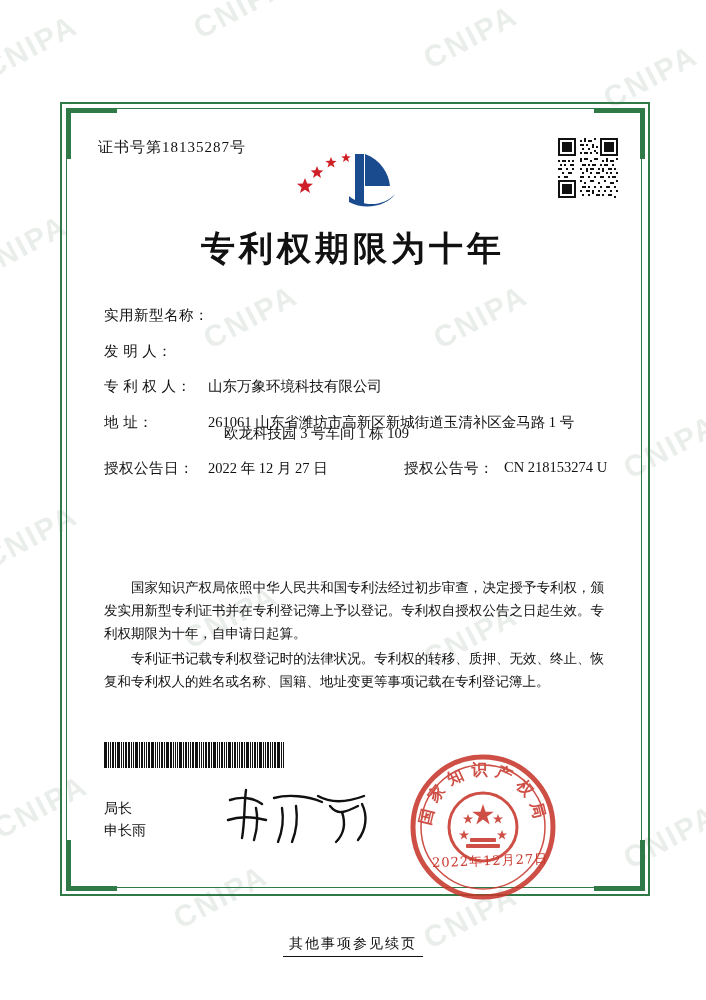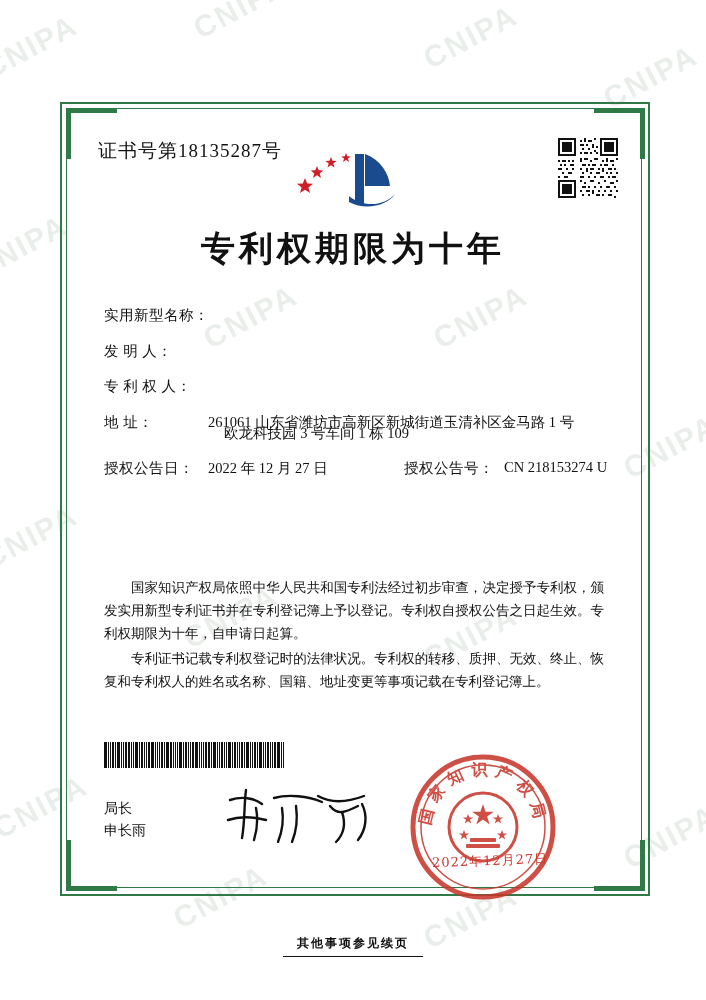--- a/index.html
+++ b/index.html
@@ -63,21 +63,21 @@
   }
   .corner.tl { left: 66px;  top: 108px;  border-left-width:5px; border-top-width:5px; }
   .corner.tr { left: 594px; top: 108px;  border-right-width:5px; border-top-width:5px; }
   .corner.bl { left: 66px;  top: 840px;  border-left-width:5px; border-bottom-width:5px; }
   .corner.br { left: 594px; top: 840px;  border-right-width:5px; border-bottom-width:5px; }
 
   
   .cert-no {
     position: absolute;
     left: 98px; top: 138px;
-    font-size: 19px;
+    font-size: 15px;
     letter-spacing: 1px;
     color: #111;
   }
   .qr {
     position: absolute;
     right: 88px; top: 138px;
     width: 60px; height: 60px;
   }
   .qr svg { display: block; }
 
@@ -206,22 +206,22 @@
     position: absolute;
     left: 0; right: 0; top: 900px;
     text-align: center;
     font-size: 13px;
     color: #111;
   }
   .footer-note {
     position: absolute;
     left: 0; right: 0; top: 935px;
     text-align: center;
-    font-size: 12px;
-    font-weight: 700;
+    font-size: 14px;
+    font-weight: 400;
     letter-spacing: 2px;
     color: #111;
   }
   .footer-underline {
     position: absolute;
     left: 283px; top: 956px;
     width: 140px;
     border-bottom: 1px solid #111;
   }
 </style>
@@ -382,20 +382,21 @@
 
   <div class="fields">
     <div class="field-row">
       <span class="field-label">实用新型名称：</span>
     </div>
     <div class="field-row">
       <span class="field-label spaced">发 明 人：</span>
     </div>
     <div class="field-row">
       <span class="field-label spaced">专 利 权 人：</span>
+      <span class="field-value">山东万象环境科技有限公司</span>
     </div>
     <div class="field-row" style="margin-bottom:4px;">
       <span class="field-label spaced">地 址：</span>
       <span class="field-value">261061 山东省潍坊市高新区新城街道玉清补区金马路 1 号</span>
     </div>
     <div class="field-sub">欧龙科技园 3 号车间 1 栋 109</div>
 
     <div class="dual-row">
       <span class="dual-left">
         <span class="field-label">授权公告日：</span>

